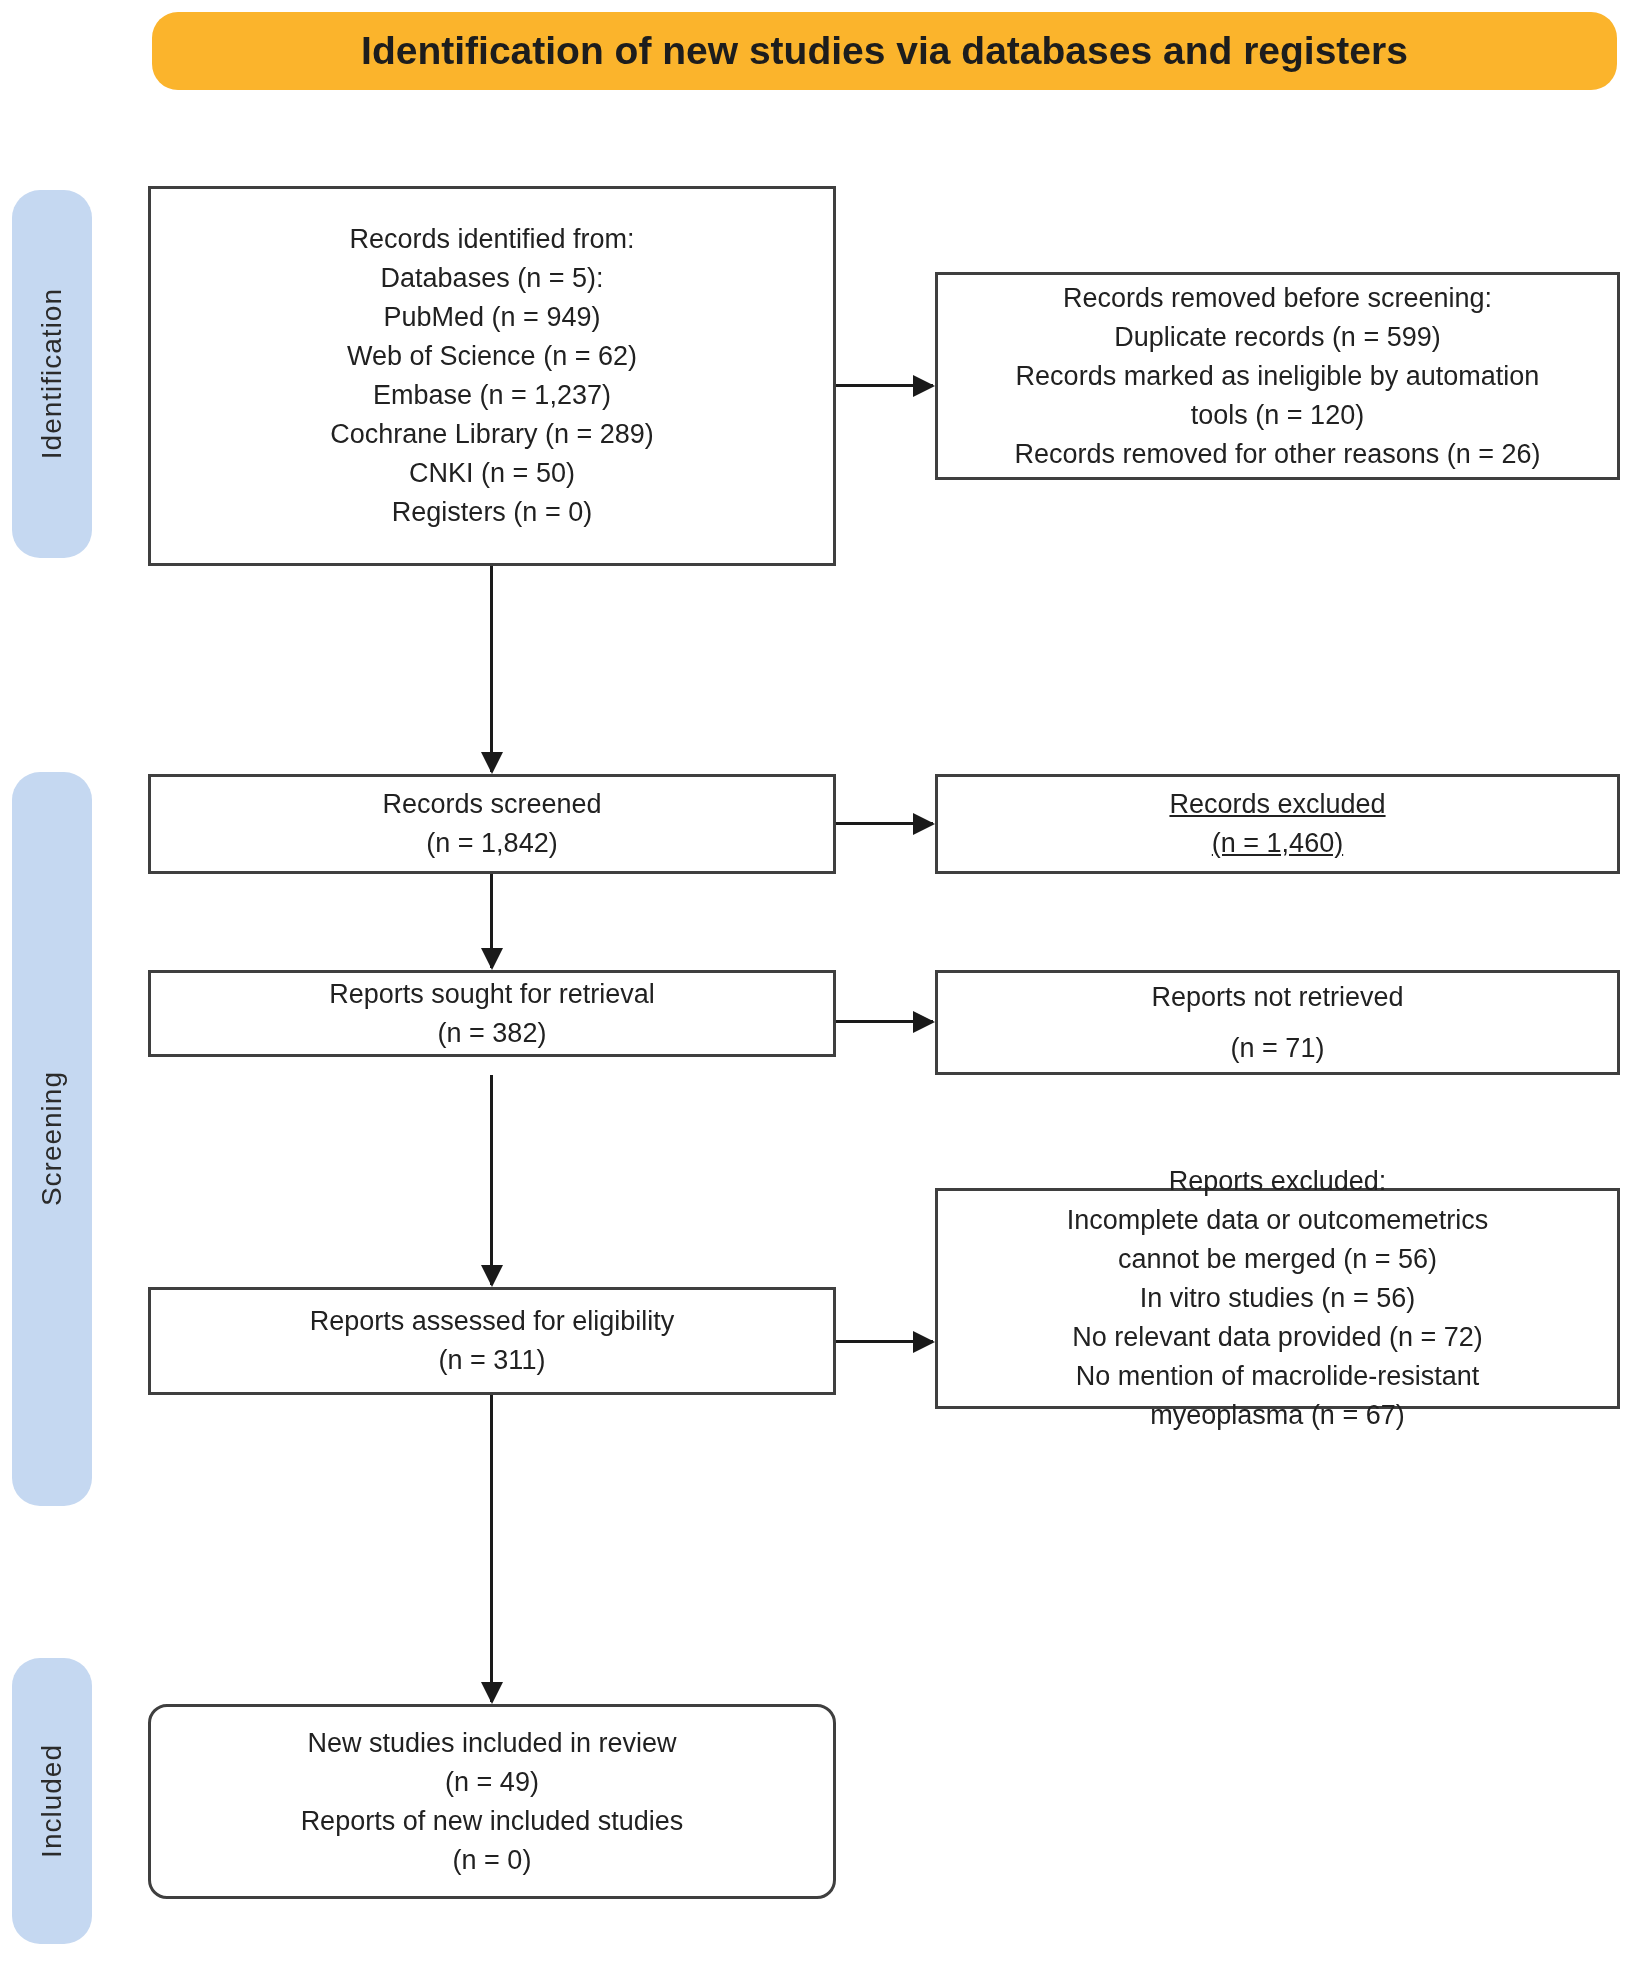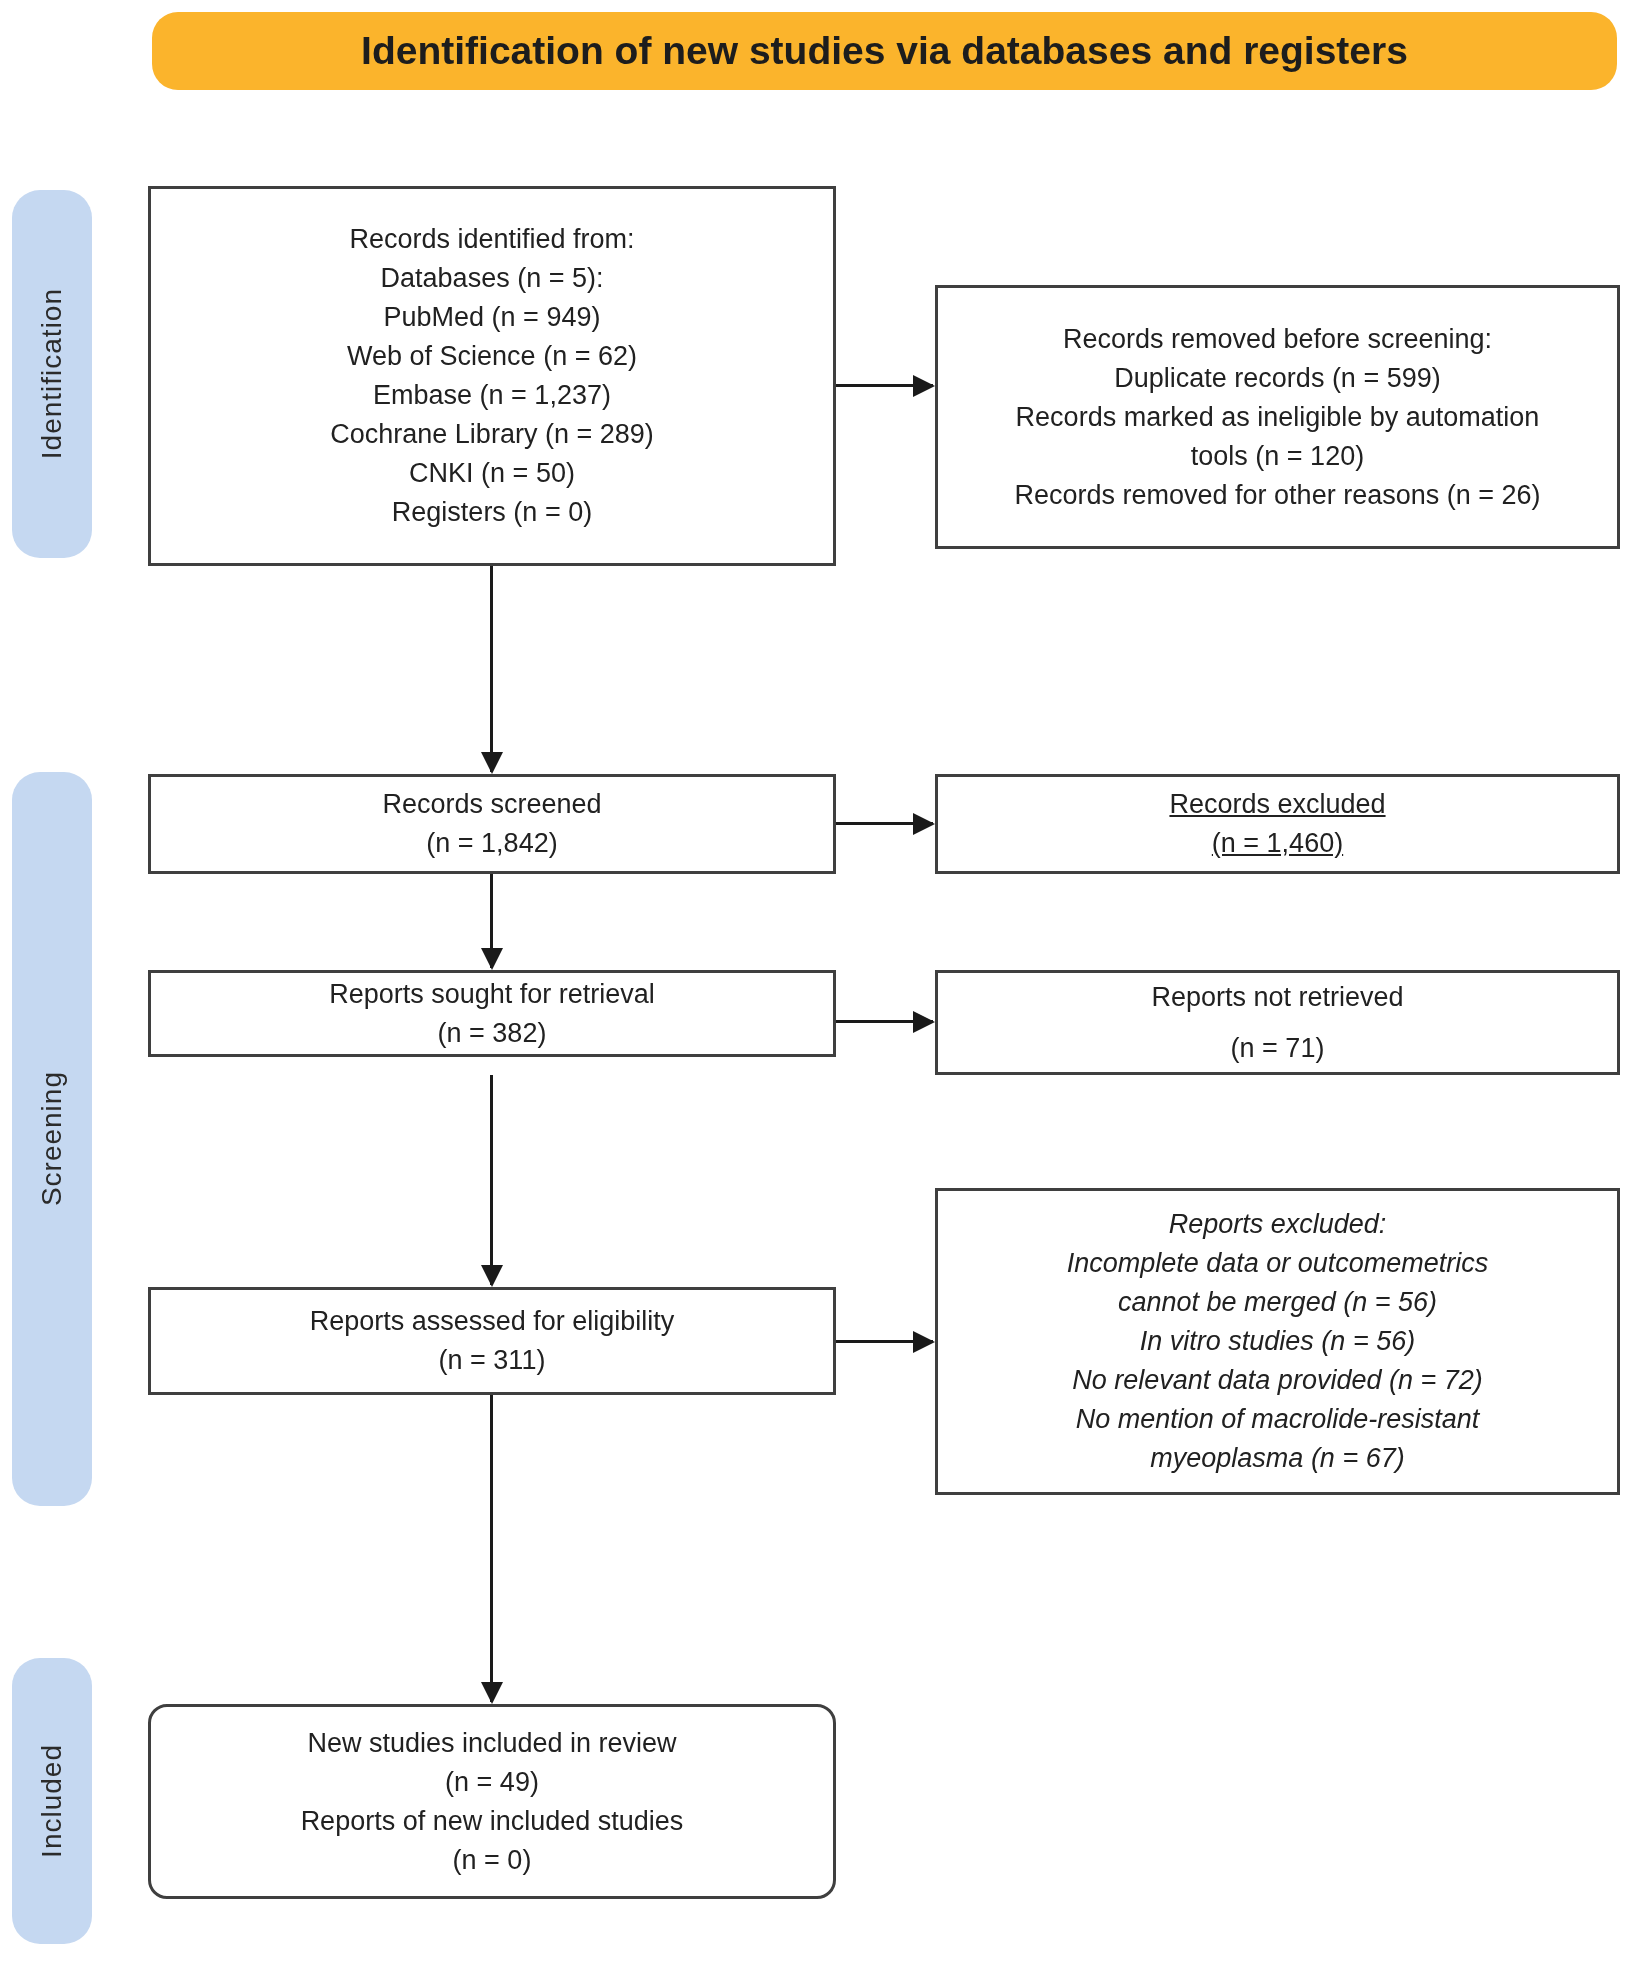--- a/index.html
+++ b/index.html
@@ -119,39 +119,39 @@
     <div class="line">(n = 311)</div>
   </div>
 
   <div class="box box-left" style="top:1704px;height:195px;border-radius:19px;">
     <div class="line">New studies included in review</div>
     <div class="line">(n = 49)</div>
     <div class="line">Reports of new included studies</div>
     <div class="line">(n = 0)</div>
   </div>
 
-  <div class="box box-right" style="top:272px;height:264px;margin-top:13px;">
+  <div class="box box-right" style="top:272px;height:208px;">
     <div class="line">Records removed before screening:</div>
     <div class="line">Duplicate records (n = 599)</div>
     <div class="line">Records marked as ineligible by automation</div>
     <div class="line">tools (n = 120)</div>
     <div class="line">Records removed for other reasons (n = 26)</div>
   </div>
 
   <div class="box box-right" style="top:774px;height:100px;text-decoration:underline;">
     <div class="line">Records excluded</div>
     <div class="line">(n = 1,460)</div>
   </div>
 
   <div class="box box-right" style="top:970px;height:105px;gap:12px;">
     <div class="line">Reports not retrieved</div>
     <div class="line">(n = 71)</div>
   </div>
 
-  <div class="box box-right" style="top:1188px;height:307px;font-style:italic;">
+  <div class="box box-right" style="top:1188px;height:221px;">
     <div class="line">Reports excluded:</div>
     <div class="line">Incomplete data or outcomemetrics</div>
     <div class="line">cannot be merged (n = 56)</div>
     <div class="line">In vitro studies (n = 56)</div>
     <div class="line">No relevant data provided (n = 72)</div>
     <div class="line">No mention of macrolide-resistant</div>
     <div class="line">myeoplasma (n = 67)</div>
   </div>
 
   <div class="arrow-v" style="left:490px;top:566px;height:206px;">

